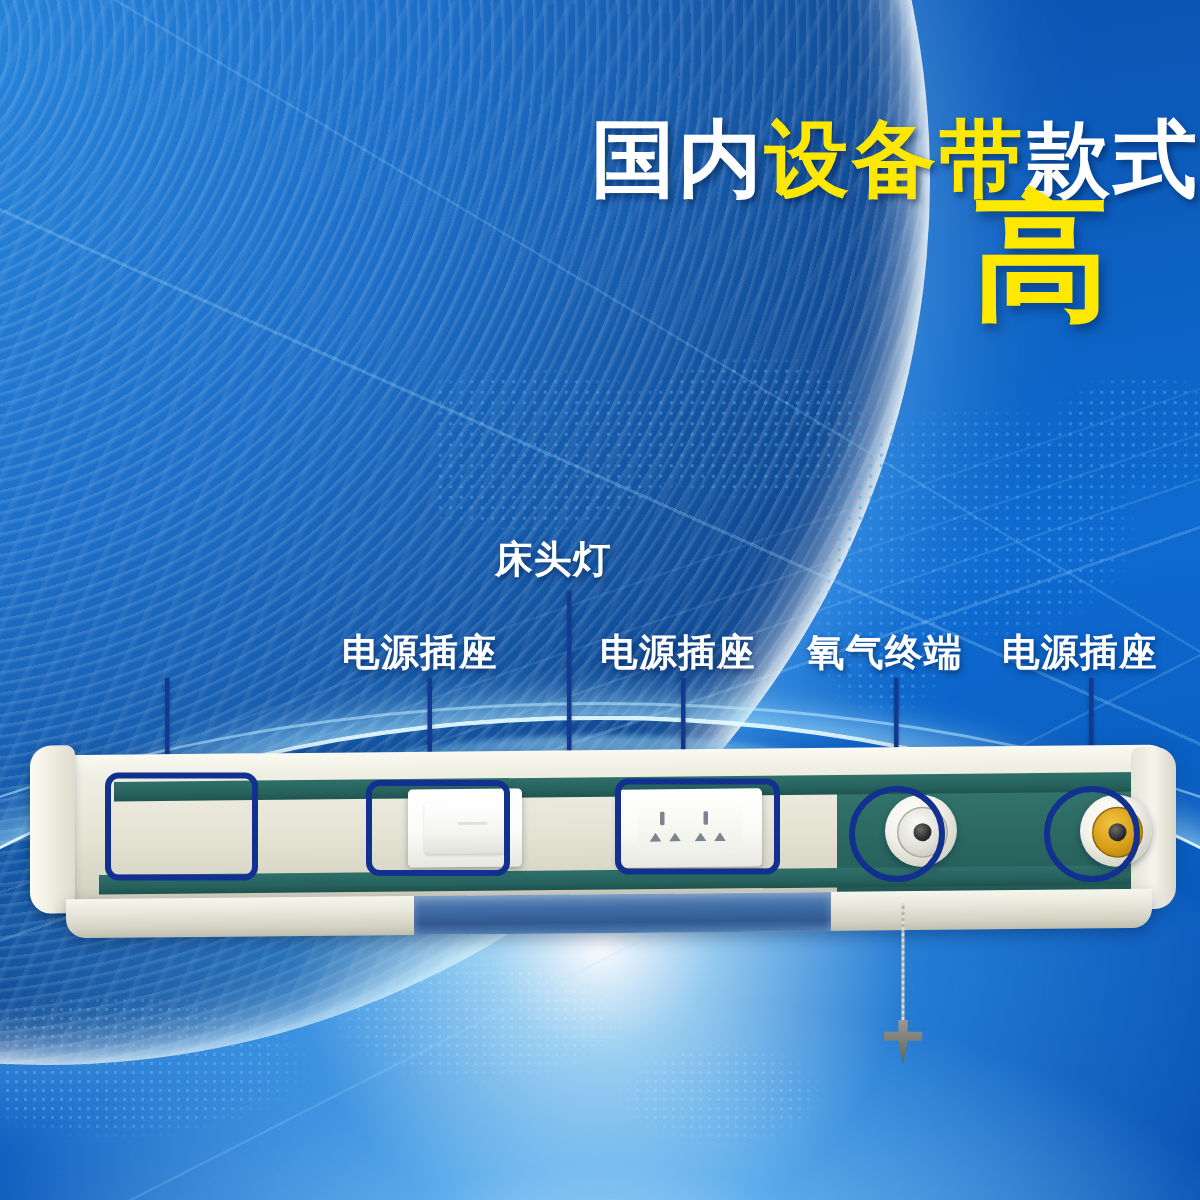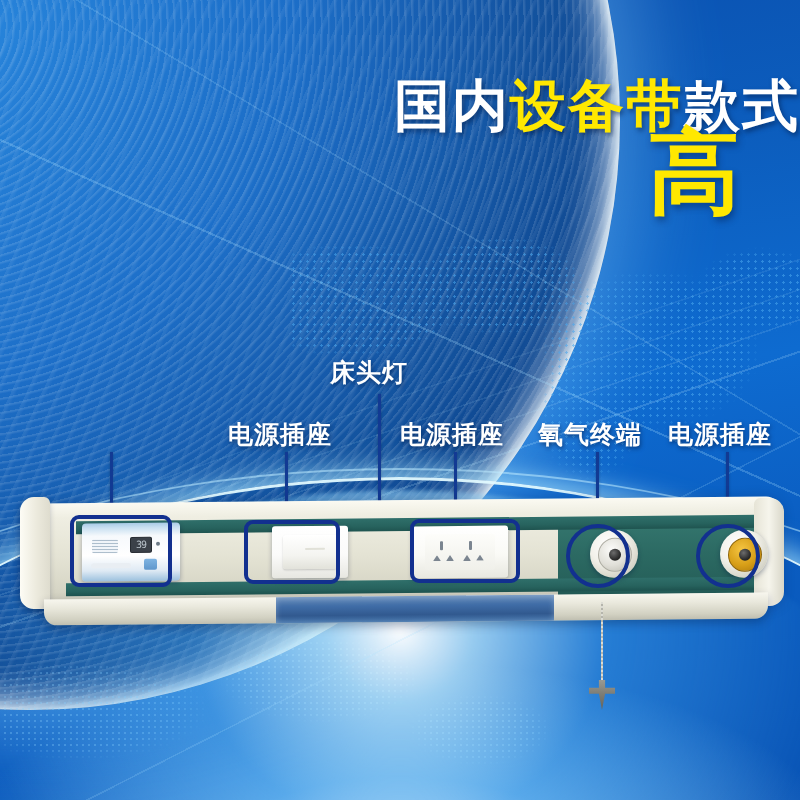--- a/index.html
+++ b/index.html
@@ -209,27 +209,20 @@
   <div class="unit">
     <div class="unit-body"></div>
     <div class="teal-panel"></div>
     <div class="stripe-top"></div>
     <div class="stripe-bot"></div>
     <div class="cap-left"></div>
     <div class="cap-right"></div>
     <div class="rail"></div>
     <div class="lamp-strip"></div>
 
-    <div class="dev intercom">
-      <div class="ic-grille"></div>
-      <div class="ic-disp">39</div>
-      <div class="ic-dot"></div>
-      <div class="ic-slot"></div>
-      <div class="ic-btn"></div>
-    </div>
 
     <div class="dev switch">
       <div class="sw-rocker">
           <div class="sw-line"></div>
         </div>
     </div>
 
     <div class="dev socket">
       <div class="sk-inner">
         <span class="pin pin-v" style="left:15px;top:7px;"></span>

